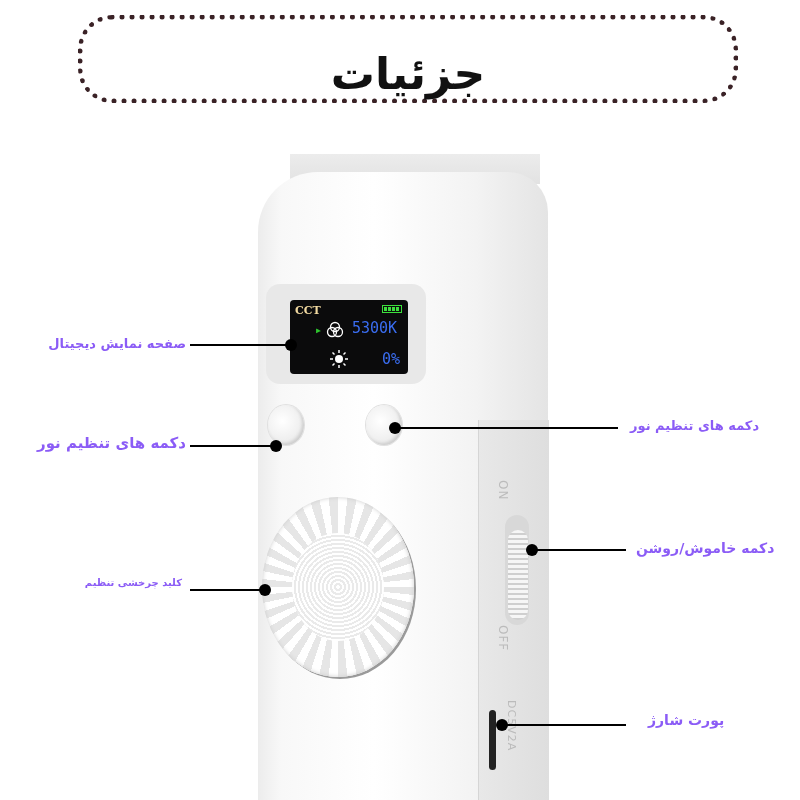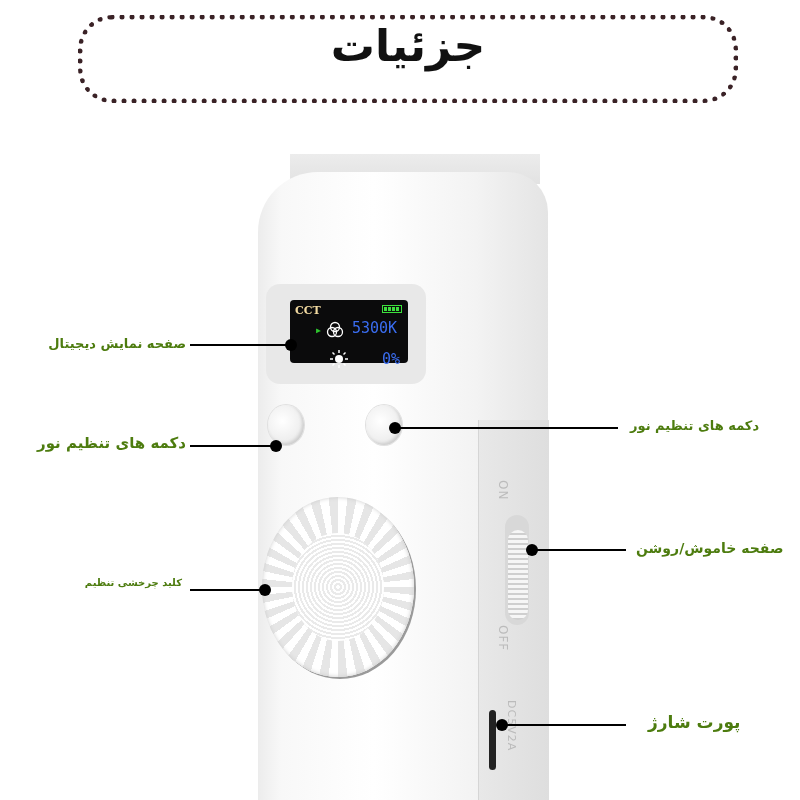--- a/index.html
+++ b/index.html
@@ -1,28 +1,28 @@
 <!DOCTYPE html>
 <html><head>
 <meta charset="utf-8">
 <style>
   html, body { margin:0; padding:0; }
   body { width:800px; height:800px; background:#ffffff; position:relative; overflow:hidden;
          font-family:"DejaVu Sans", sans-serif; }
   .title-box { position:absolute; left:78px; top:15px; width:660px; height:88px;
                border:5px dotted #3a2226; border-radius:34px; box-sizing:border-box; }
-  .title { position:absolute; left:0; right:0; top:0; text-align:center; font-size:44px; font-weight:bold; color:#111; direction:rtl; }
+  .title { position:absolute; left:0; right:0; top:28px; text-align:center; font-size:44px; font-weight:bold; color:#111; direction:rtl; }
 
   
   .top-strip { position:absolute; left:290px; top:154px; width:250px; height:30px; background:linear-gradient(#ececec,#e2e2e2); }
   .body { position:absolute; left:258px; top:172px; width:290px; height:640px; background:linear-gradient(90deg,#ececec 0%,#f8f8f8 8%,#ffffff 40%,#f3f3f3 75%,#e4e4e4 100%);
           border-radius:60px 40px 0 0; }
   .body-right { position:absolute; left:478px; top:420px; width:70px; height:380px; background:linear-gradient(90deg,#e8e8e8,#dedede); border-left:1px solid #d5d5d5; }
   .screen-frame { position:absolute; left:266px; top:284px; width:160px; height:100px; background:#e8e8e8; border-radius:14px; }
-  .screen { position:absolute; left:290px; top:300px; width:118px; height:63px; background:#0b0b0c; border-radius:4px; font-family:"DejaVu Sans Mono", monospace; }
+  .screen { position:absolute; left:290px; top:300px; width:118px; height:74px; background:#0b0b0c; border-radius:4px; font-family:"DejaVu Sans Mono", monospace; }
   .scr-mode { position:absolute; left:5px; top:4px; color:#f1d9a0; font-size:11px; font-family:"DejaVu Serif", serif; font-weight:bold; }
   .scr-batt { position:absolute; right:6px; top:5px; width:20px; height:8px; border:1px solid #3ce03c; box-sizing:border-box; }
   .scr-batt::after { content:""; position:absolute; left:1px; top:1px; right:1px; bottom:1px; background:repeating-linear-gradient(90deg,#3ce03c 0 3px,#0b0b0c 3px 4px); }
   .scr-arrow { position:absolute; left:26px; top:26px; color:#2ec52e; font-size:8px; }
   .scr-cct { position:absolute; left:62px; top:19px; color:#3a6df0; font-size:15px; }
   .scr-pct { position:absolute; right:8px; top:50px; color:#3a6df0; font-size:15px; }
   .scr-icon-rgb { position:absolute; left:36px; top:21px; width:18px; height:18px; }
   .scr-icon-sun { position:absolute; left:40px; top:50px; width:18px; height:18px; }
 
   .btn { position:absolute; width:36px; height:40px; border-radius:50%; background:radial-gradient(circle at 40% 40%,#ffffff,#e4e4e4); box-shadow:inset -2px -2px 3px #cfcfcf, 0 0 0 1px #e0e0e0; }
@@ -32,21 +32,21 @@
           background:repeating-radial-gradient(circle,#ffffff 0 2px,#eaeaea 2px 4px); }
   .switch-track { position:absolute; left:505px; top:515px; width:24px; height:110px; border-radius:12px; background:#d8d8d8; }
   .switch-grip { position:absolute; left:508px; top:530px; width:20px; height:90px; border-radius:10px;
           background:repeating-linear-gradient(#f6f6f6 0 3px,#cfcfcf 3px 5px); }
   .sw-label { position:absolute; color:#bbbbbb; font-size:12px; transform:rotate(90deg); transform-origin:left top; letter-spacing:1px; }
   .port { position:absolute; left:489px; top:710px; width:7px; height:60px; border-radius:4px; background:#222; }
 
   
   .line { position:absolute; height:2px; background:#000; }
   .dot { position:absolute; width:12px; height:12px; border-radius:50%; background:#000; }
-  .label { position:absolute; font-weight:bold; color:#4d7c0f; direction:rtl; white-space:nowrap; font-size:13px; }
+  .label { position:absolute; font-weight:bold; color:#8b5cf6; direction:rtl; white-space:nowrap; font-size:13px; }
 </style>
 </head>
 <body>
 
 <div class="title-box">
   <div class="title">جزئیات</div>
 </div>
 
 <div>
   <div class="top-strip"></div>
@@ -107,17 +107,17 @@
 <div class="line" style="left:394px; top:427px; width:224px;"></div>
 <div class="dot" style="left:389px; top:422px;"></div>
 <div class="label" style="left:630px; top:418px;">دکمه های تنظیم نور</div>
 
 <div class="line" style="left:190px; top:589px; width:76px;"></div>
 <div class="dot" style="left:259px; top:584px;"></div>
 <div class="label" style="right:618px; top:577px; font-size:10px;">کلید چرخشی تنظیم</div>
 
 <div class="line" style="left:530px; top:549px; width:96px;"></div>
 <div class="dot" style="left:526px; top:544px;"></div>
-<div class="label" style="left:636px; top:540px; font-size:14px;">صفحه خاموش/روشن</div>
+<div class="label" style="left:636px; top:540px; font-size:14px;">دکمه خاموش/روشن</div>
 
 <div class="line" style="left:500px; top:724px; width:126px;"></div>
 <div class="dot" style="left:496px; top:719px;"></div>
-<div class="label" style="left:648px; top:712px; font-size:17px;">پورت شارژ</div>
+<div class="label" style="left:648px; top:712px; font-size:14px;">پورت شارژ</div>
 
 </body></html>

